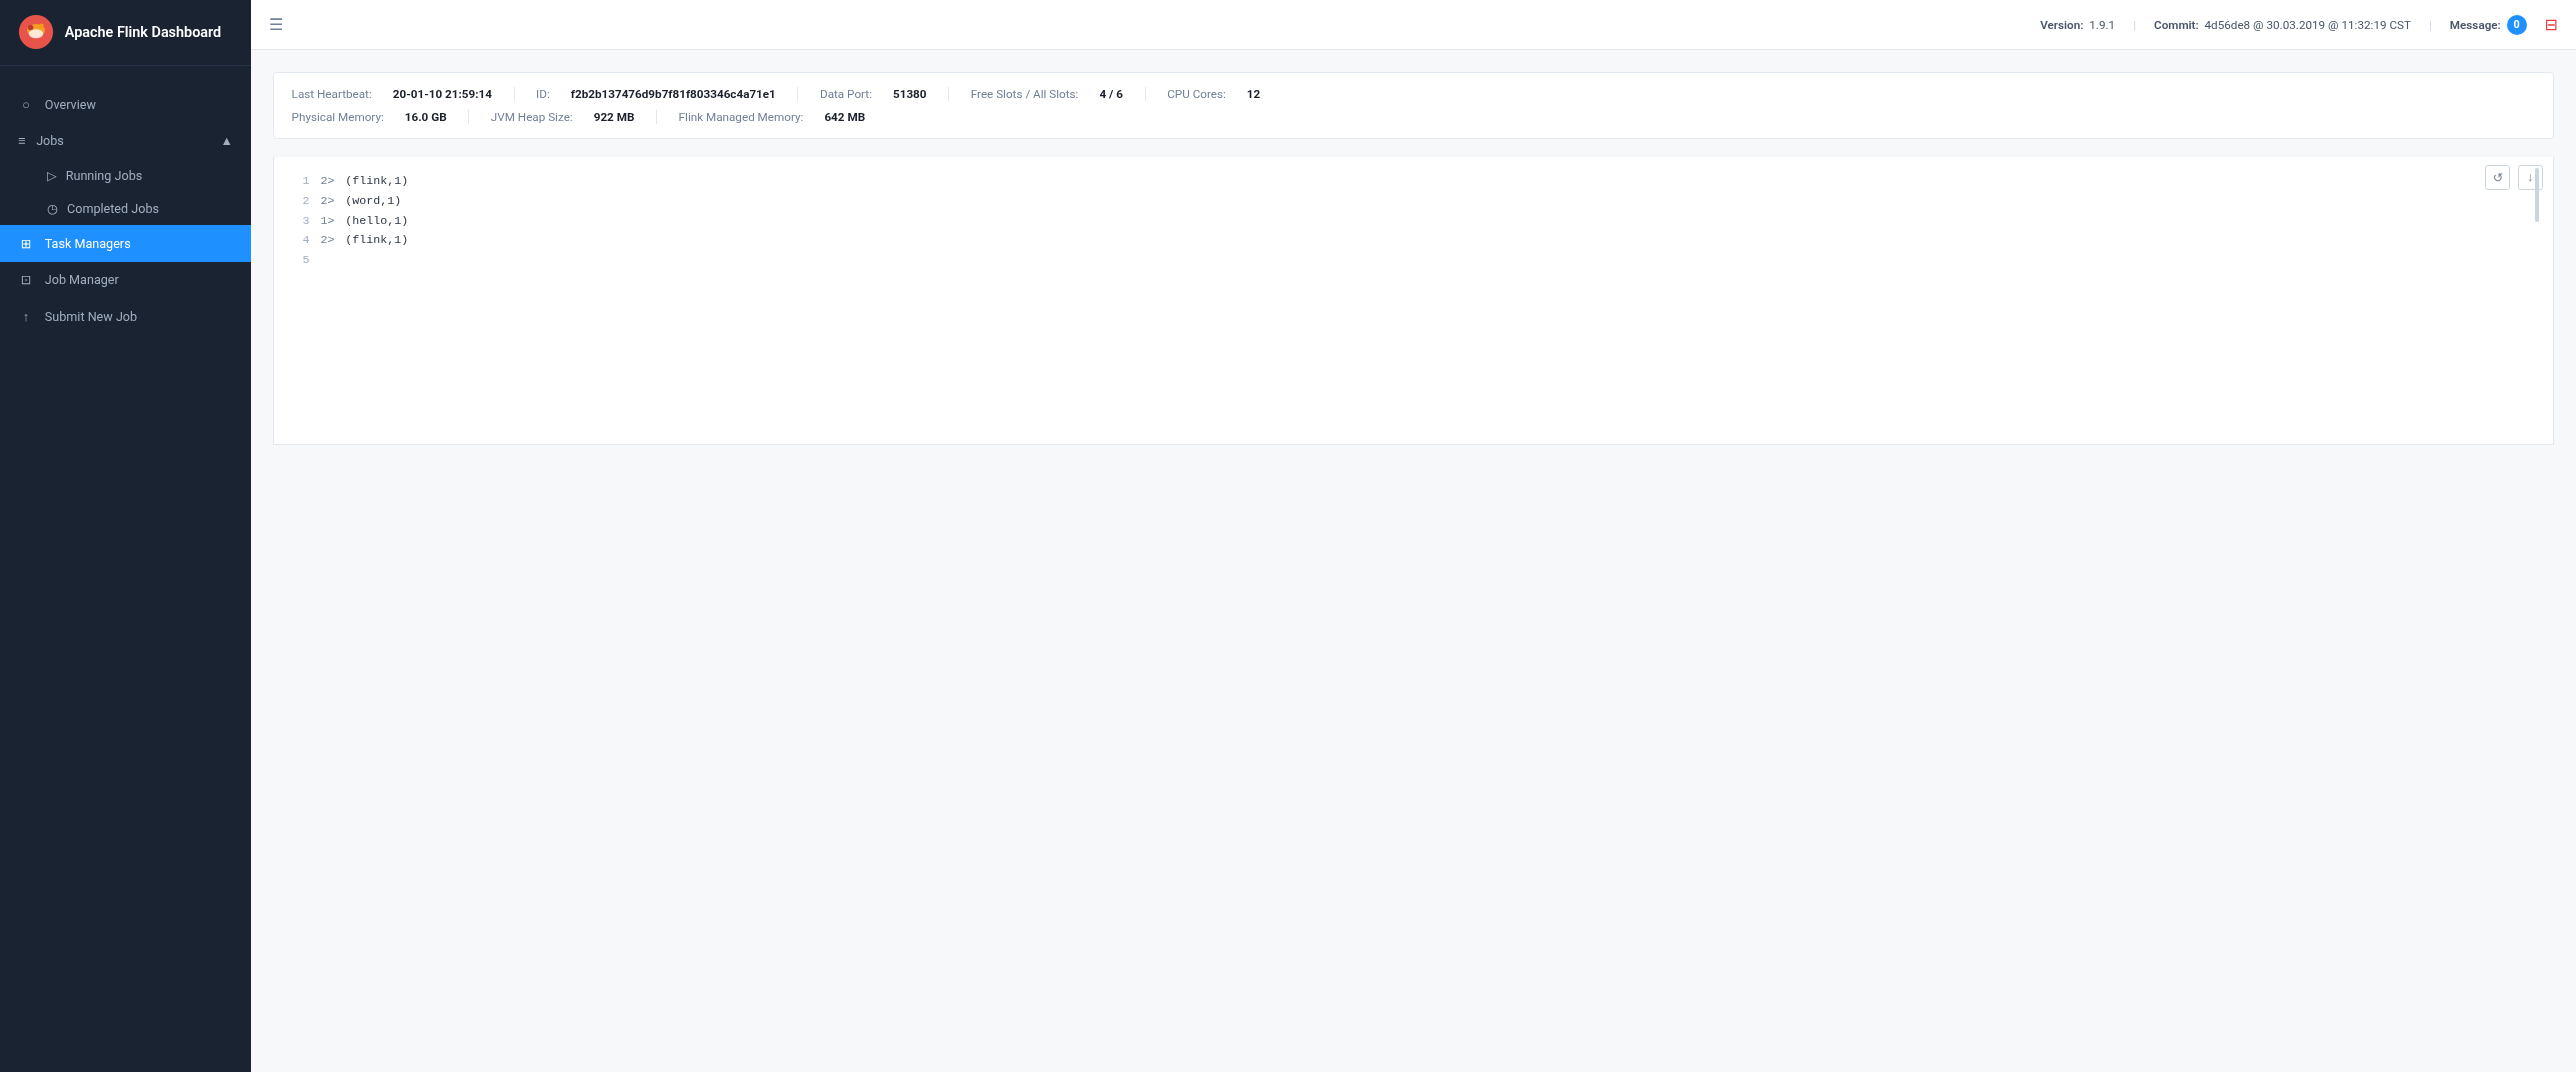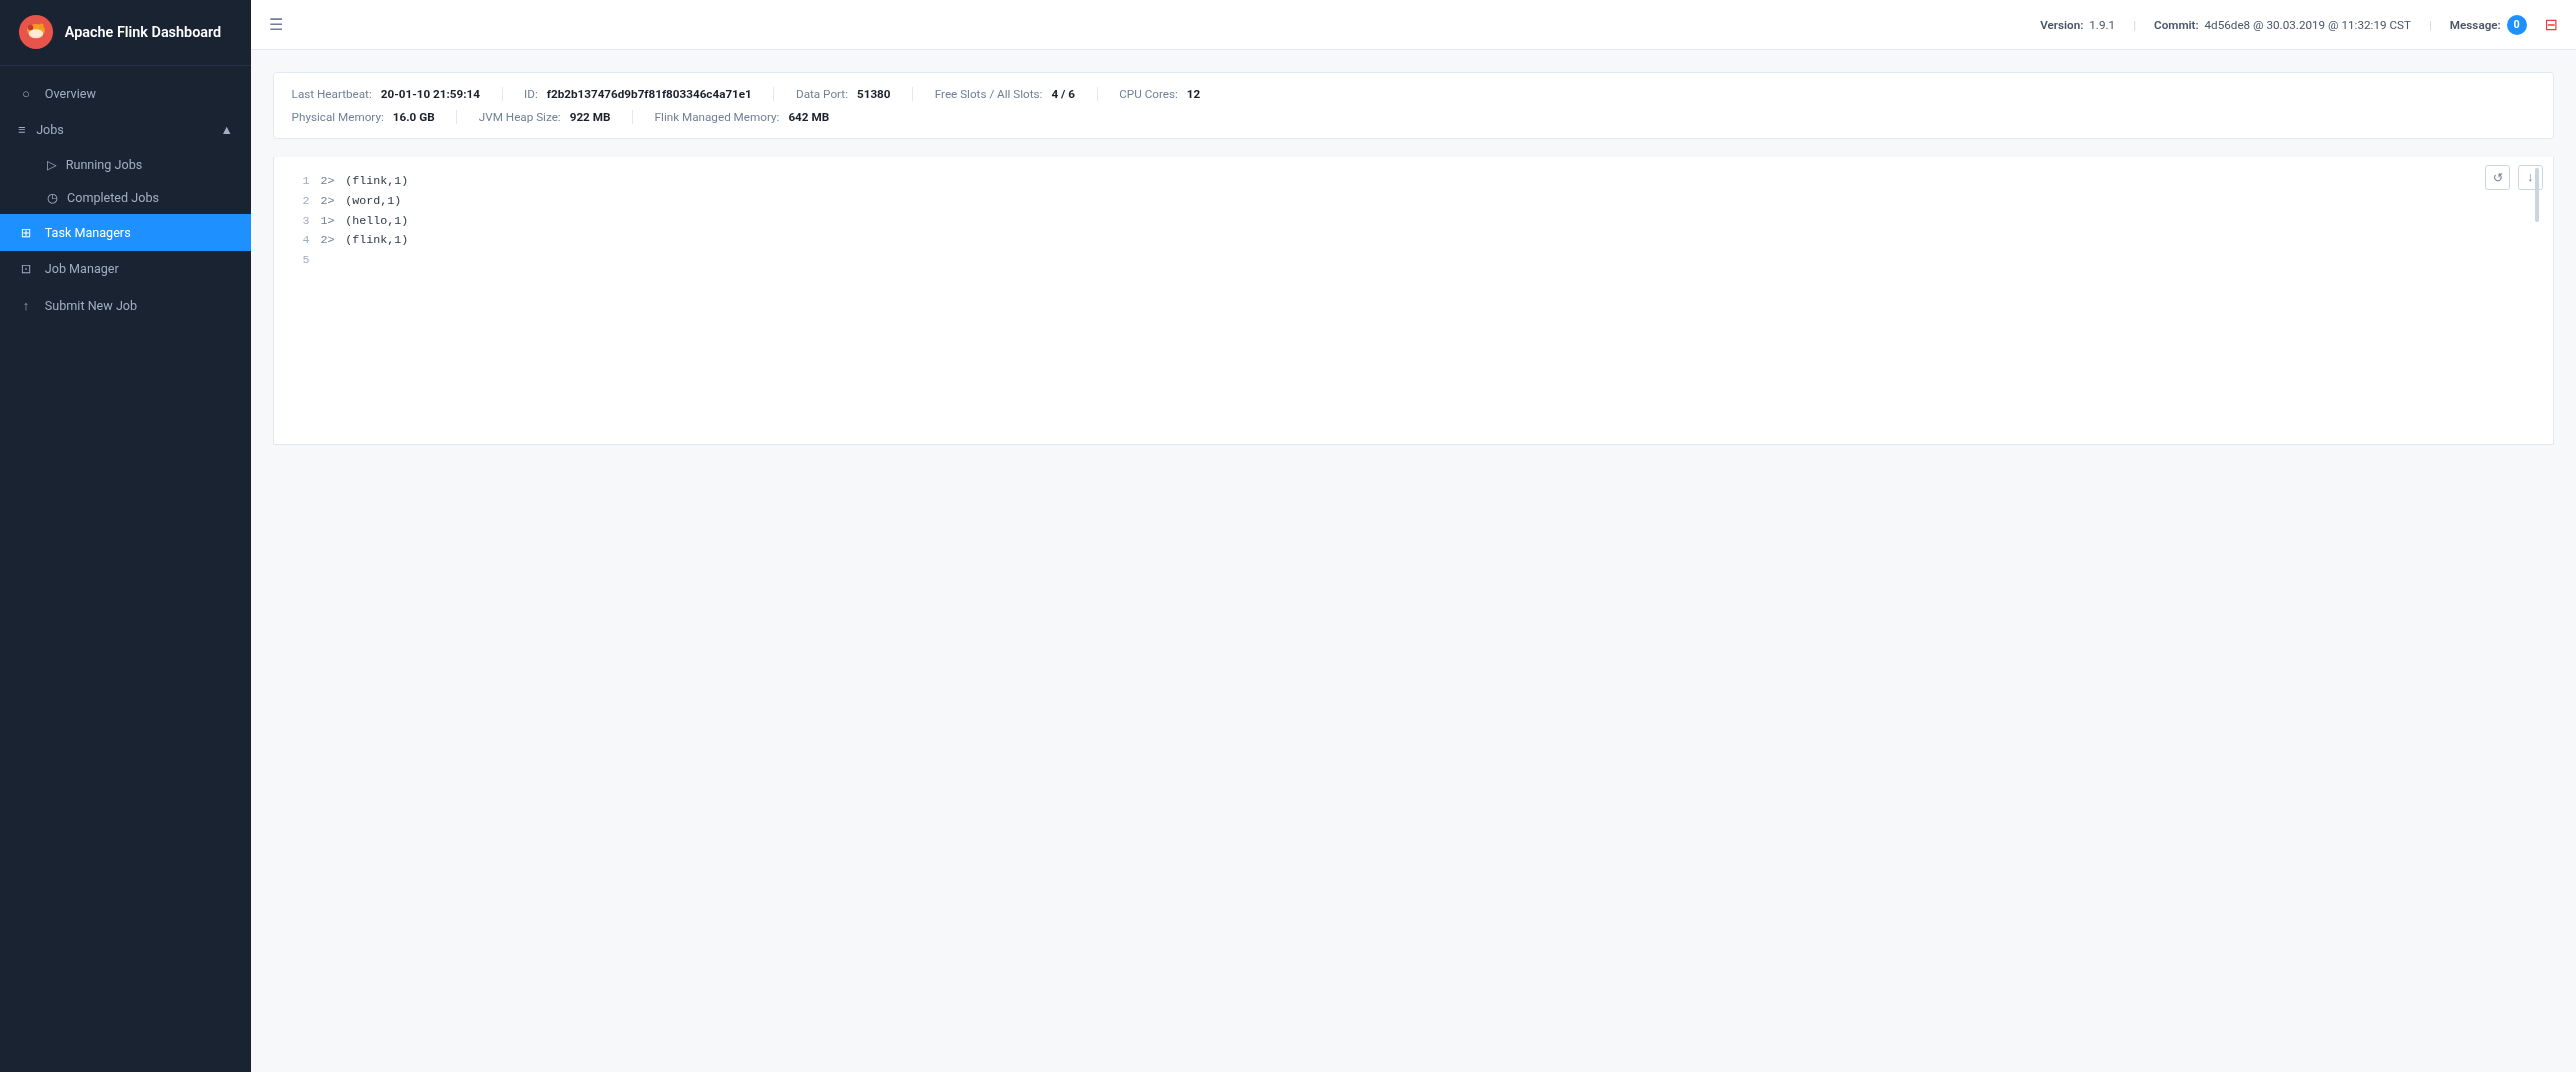--- a/index.html
+++ b/index.html
@@ -8,20 +8,21 @@
     
     .sidebar {
       width: 251px;
       background: #1a2332;
       color: #cdd4df;
       display: flex;
       flex-direction: column;
       flex-shrink: 0;
       height: 100vh;
       overflow-y: auto;
+      gap: 11px;
     }
     .sidebar-header {
       display: flex;
       align-items: center;
       padding: 14.4px 18px;
       background: #1a2332;
       border-bottom: 0.9px solid #263248;
     }
     .sidebar-logo {
       width: 36px;
@@ -127,21 +128,21 @@
     .info-row {
       display: flex;
       align-items: center;
       gap: 0;
       flex-wrap: wrap;
     }
     .info-row + .info-row { margin-top: 9px; }
     .info-item {
       display: flex;
       align-items: center;
-      gap: 9px;
+      gap: 21px;
       padding-right: 21.6px;
       border-right: 0.9px solid #e2e8f0;
       margin-right: 21.6px;
     }
     .info-item:last-child { border-right: none; margin-right: 0; }
     .info-label { color: #718096; font-size: 11.7px; }
     .info-value { color: #1a202c; font-weight: 700; font-size: 11.7px; }
 
     
     .tabs {

